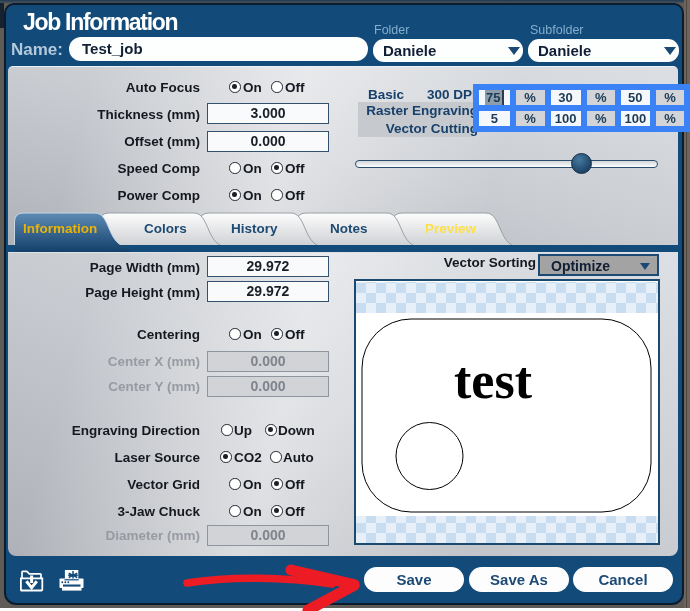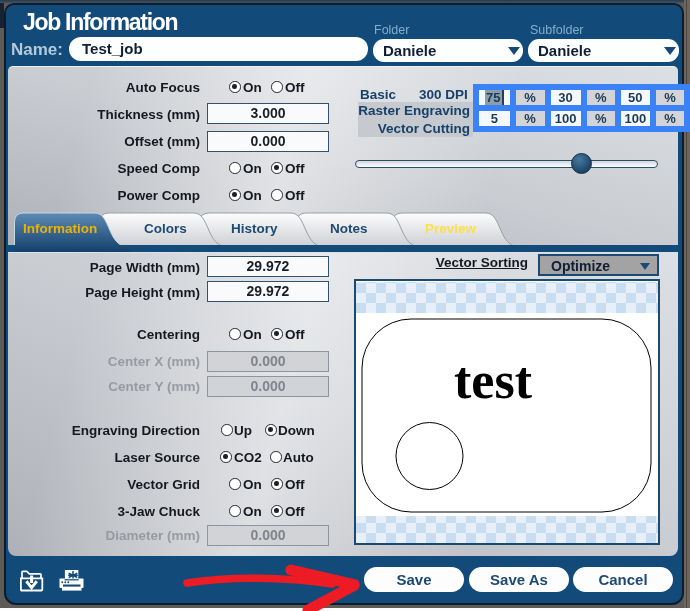--- a/index.html
+++ b/index.html
@@ -5,21 +5,21 @@
   html,body{margin:0;padding:0;}
   body{width:690px;height:611px;position:relative;overflow:hidden;
        font-family:"Liberation Sans",sans-serif;background:#5f5b57;}
   .abs{position:absolute;}
   #dialog{position:absolute;left:4px;top:3px;width:680px;height:602px;
           background:#124b7a;border:2px solid #0c1c2f;border-radius:10px 10px 12px 12px;
           box-sizing:border-box;}
   .panel{position:absolute;background:linear-gradient(105deg,rgba(255,255,255,0) 12%,rgba(255,255,255,0.5) 42%,rgba(255,255,255,0) 72%),linear-gradient(to left bottom,#dcdfe3 0%,#c9ccd1 50%,#aeb1b7 100%);}
   .lbl{position:absolute;left:0;width:200px;text-align:right;font-weight:bold;
        font-size:13.5px;color:#15181f;white-space:nowrap;}
-  .lbl2{position:absolute;font-weight:bold;font-size:13.5px;color:#15181f;white-space:nowrap;}
+  .lbl2{position:absolute;font-weight:bold;font-size:13.5px;color:#15181f;white-space:nowrap;margin-left:8px;}
   .dis{color:#979ba2;}
   .inp{position:absolute;left:207px;width:122px;height:21px;box-sizing:border-box;
        background:#f8fafc;border:1px solid #33506e;text-align:center;
        font-weight:bold;font-size:14px;color:#1a1e26;line-height:19px;}
   .inp.off{background:#d2d3d6;border:1px solid #8e959e;color:#7f848c;}
   .radio{position:absolute;width:11.5px;height:11.5px;border:1.8px solid #23272f;border-radius:50%;
          background:#fff;box-sizing:border-box;}
   .radio.sel::after{content:"";position:absolute;left:50%;top:50%;width:4.6px;height:4.6px;margin:-2.3px 0 0 -2.3px;border-radius:50%;background:#1c2027;}
   .rlbl{position:absolute;font-weight:bold;font-size:13.5px;color:#15181f;white-space:nowrap;}
   .hsel{position:absolute;height:23px;background:#fdfefe;border-radius:11px;}
@@ -189,21 +189,21 @@
 
   <div class="lbl" style="top:504px;">3-Jaw Chuck</div>
   <div class="radio" style="left:229px;top:505px;"></div>
 <div class="rlbl" style="left:243px;top:504px;">On</div>
   <div class="radio sel" style="left:271px;top:505px;"></div>
 <div class="rlbl" style="left:285px;top:504px;">Off</div>
 
   <div class="lbl dis" style="top:528px;">Diameter (mm)</div>
   <div class="inp off" style="top:525px;">0.000</div>
 
-  <div class="lbl2" style="left:328px;top:255px;width:200px;text-align:right;text-decoration:underline;">Vector Sorting</div>
+  <div class="lbl2" style="left:328px;top:255px;width:200px;text-align:right;">Vector Sorting</div>
   <div class="abs" style="left:538px;top:254px;width:121px;height:22px;box-sizing:border-box;
        background:#a3a3a3;border:2px solid #1d4a74;">
     <div class="abs" style="left:11px;top:2px;font-weight:bold;font-size:14px;color:#101f33;">Optimize</div>
     <div class="abs" style="right:7px;top:6.5px;width:0;height:0;border-left:5.5px solid transparent;border-right:5.5px solid transparent;border-top:7.5px solid #1a4a74;"></div>
   </div>
 
   <div class="abs" style="left:354px;top:279px;width:306px;height:266px;box-sizing:border-box;
        background:#fff;border:2px solid #1c4a6e;"></div>
   <div class="abs" style="left:356px;top:282px;width:302px;height:31px;background-position:10px 1px;
        background-image:conic-gradient(#c8def0 0 90deg,#e7f0f8 0 180deg,#c8def0 0 270deg,#e7f0f8 0);

